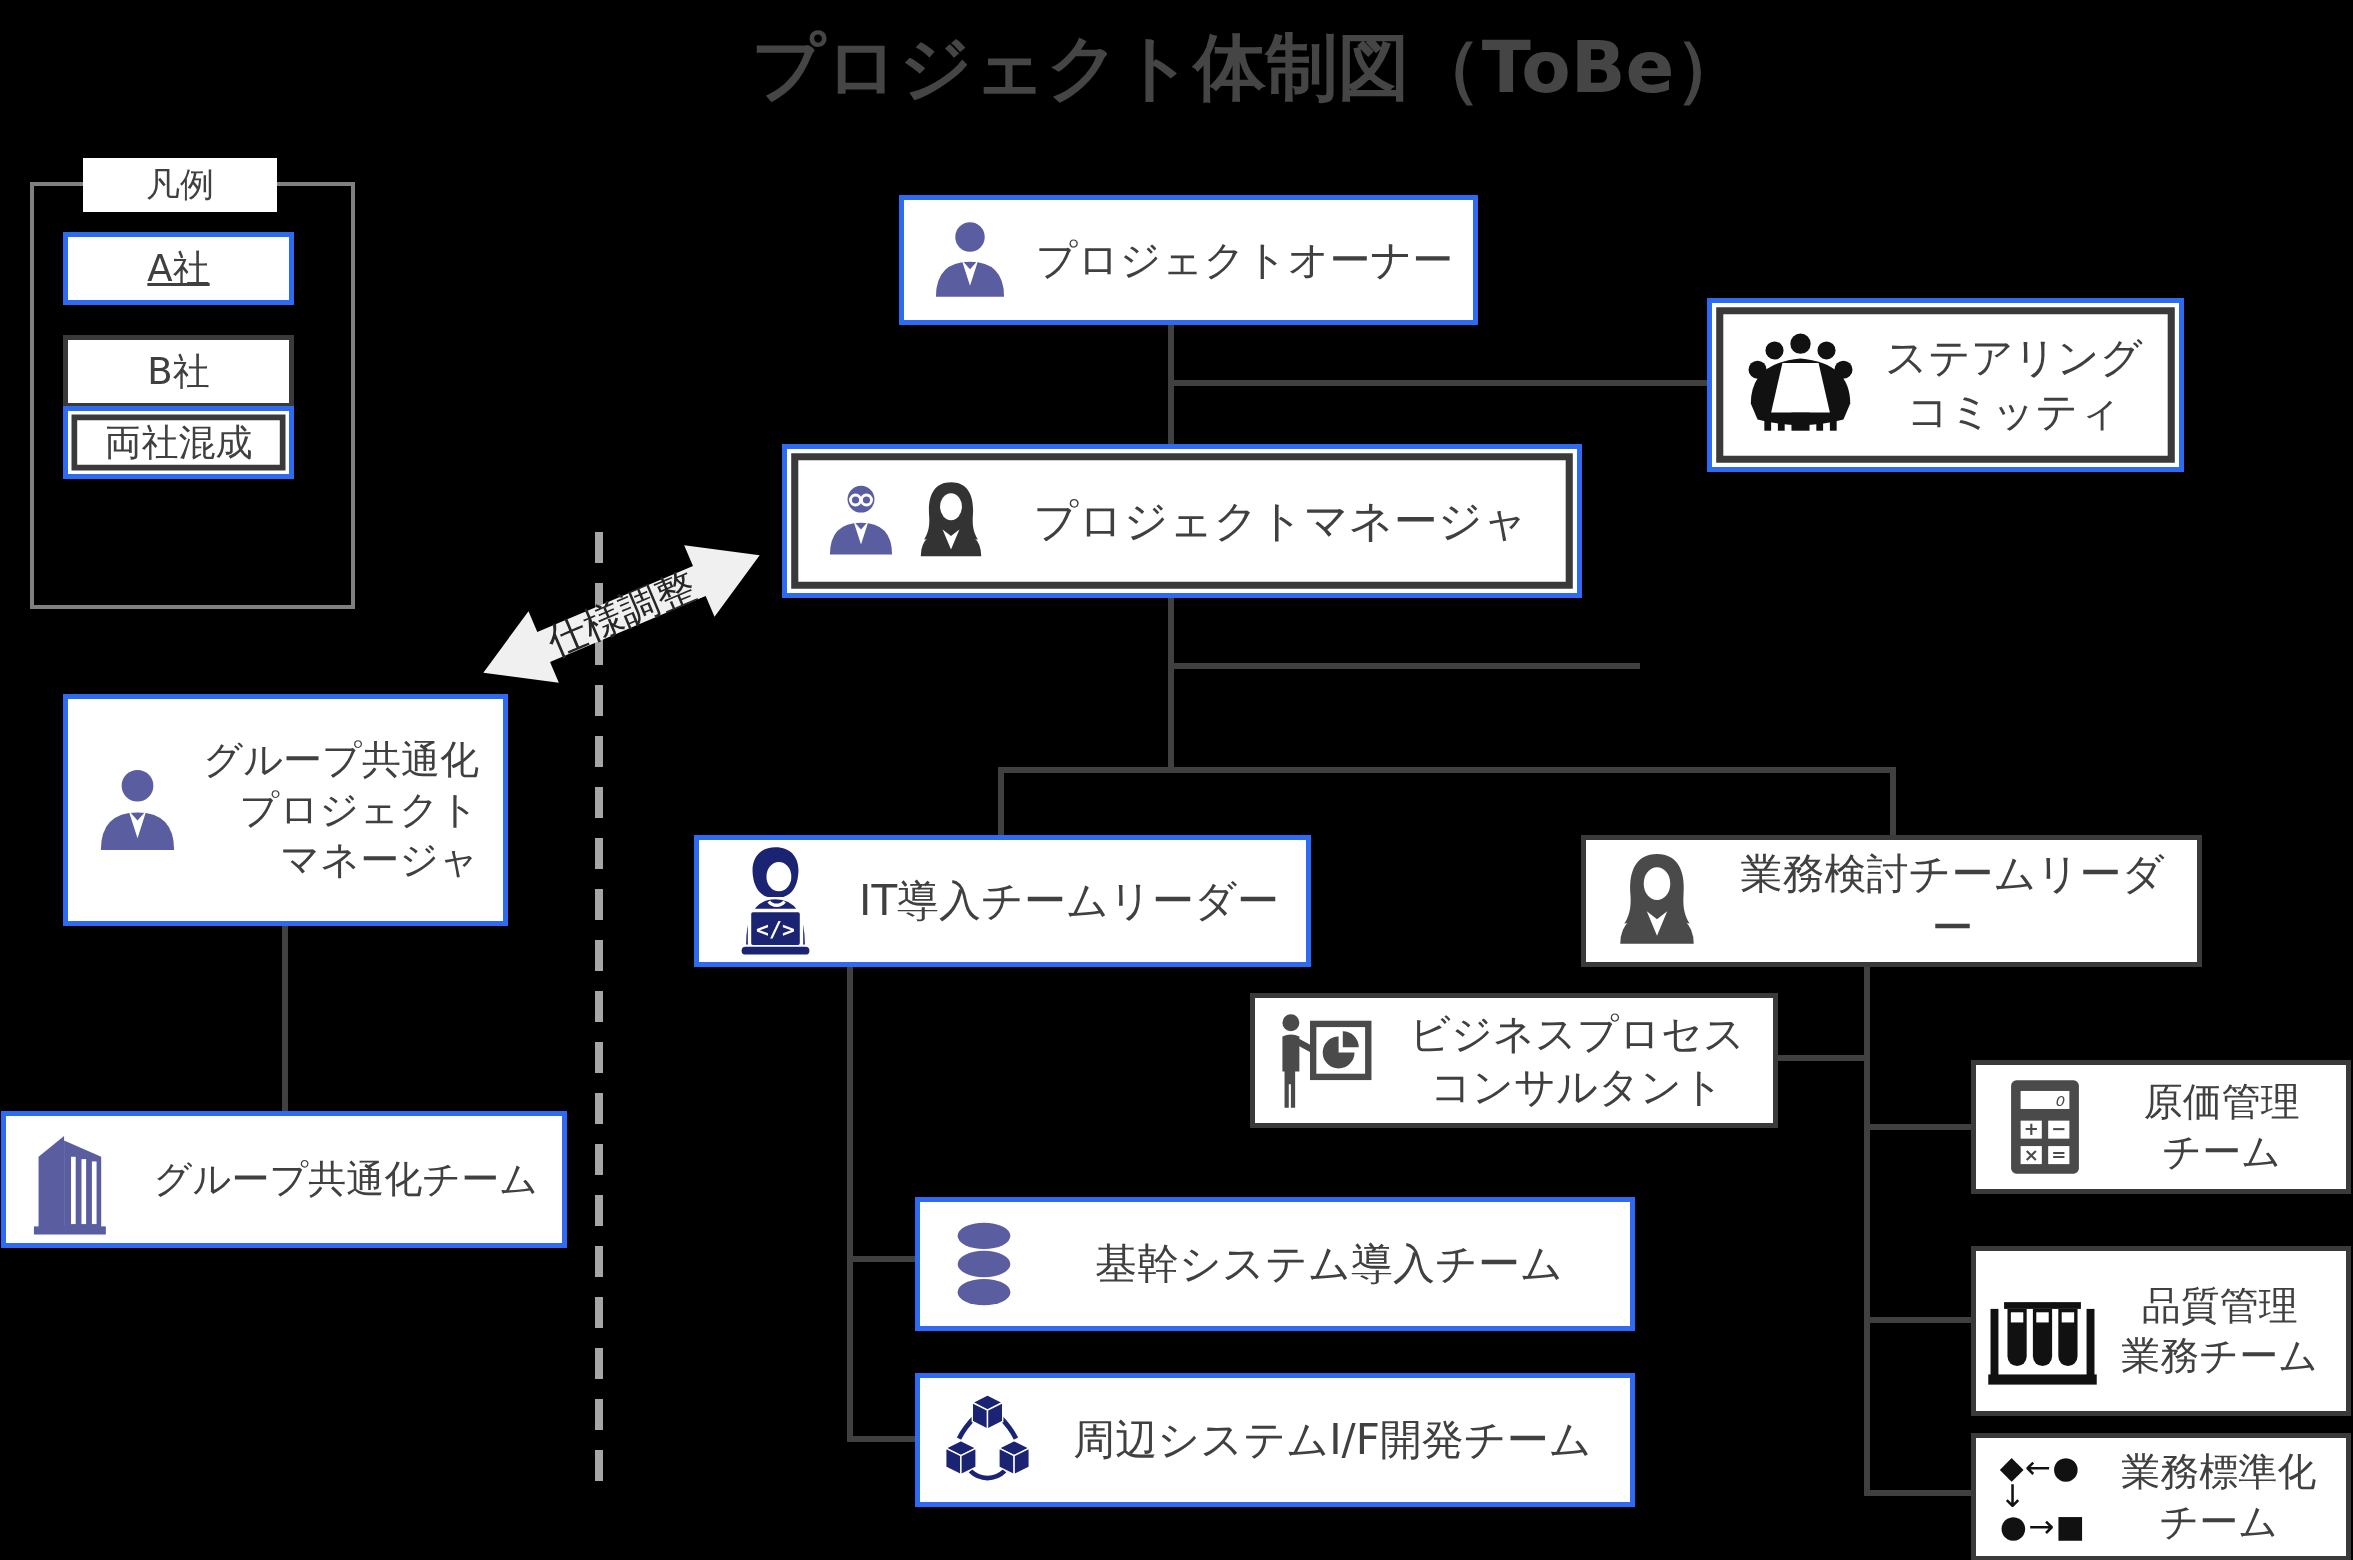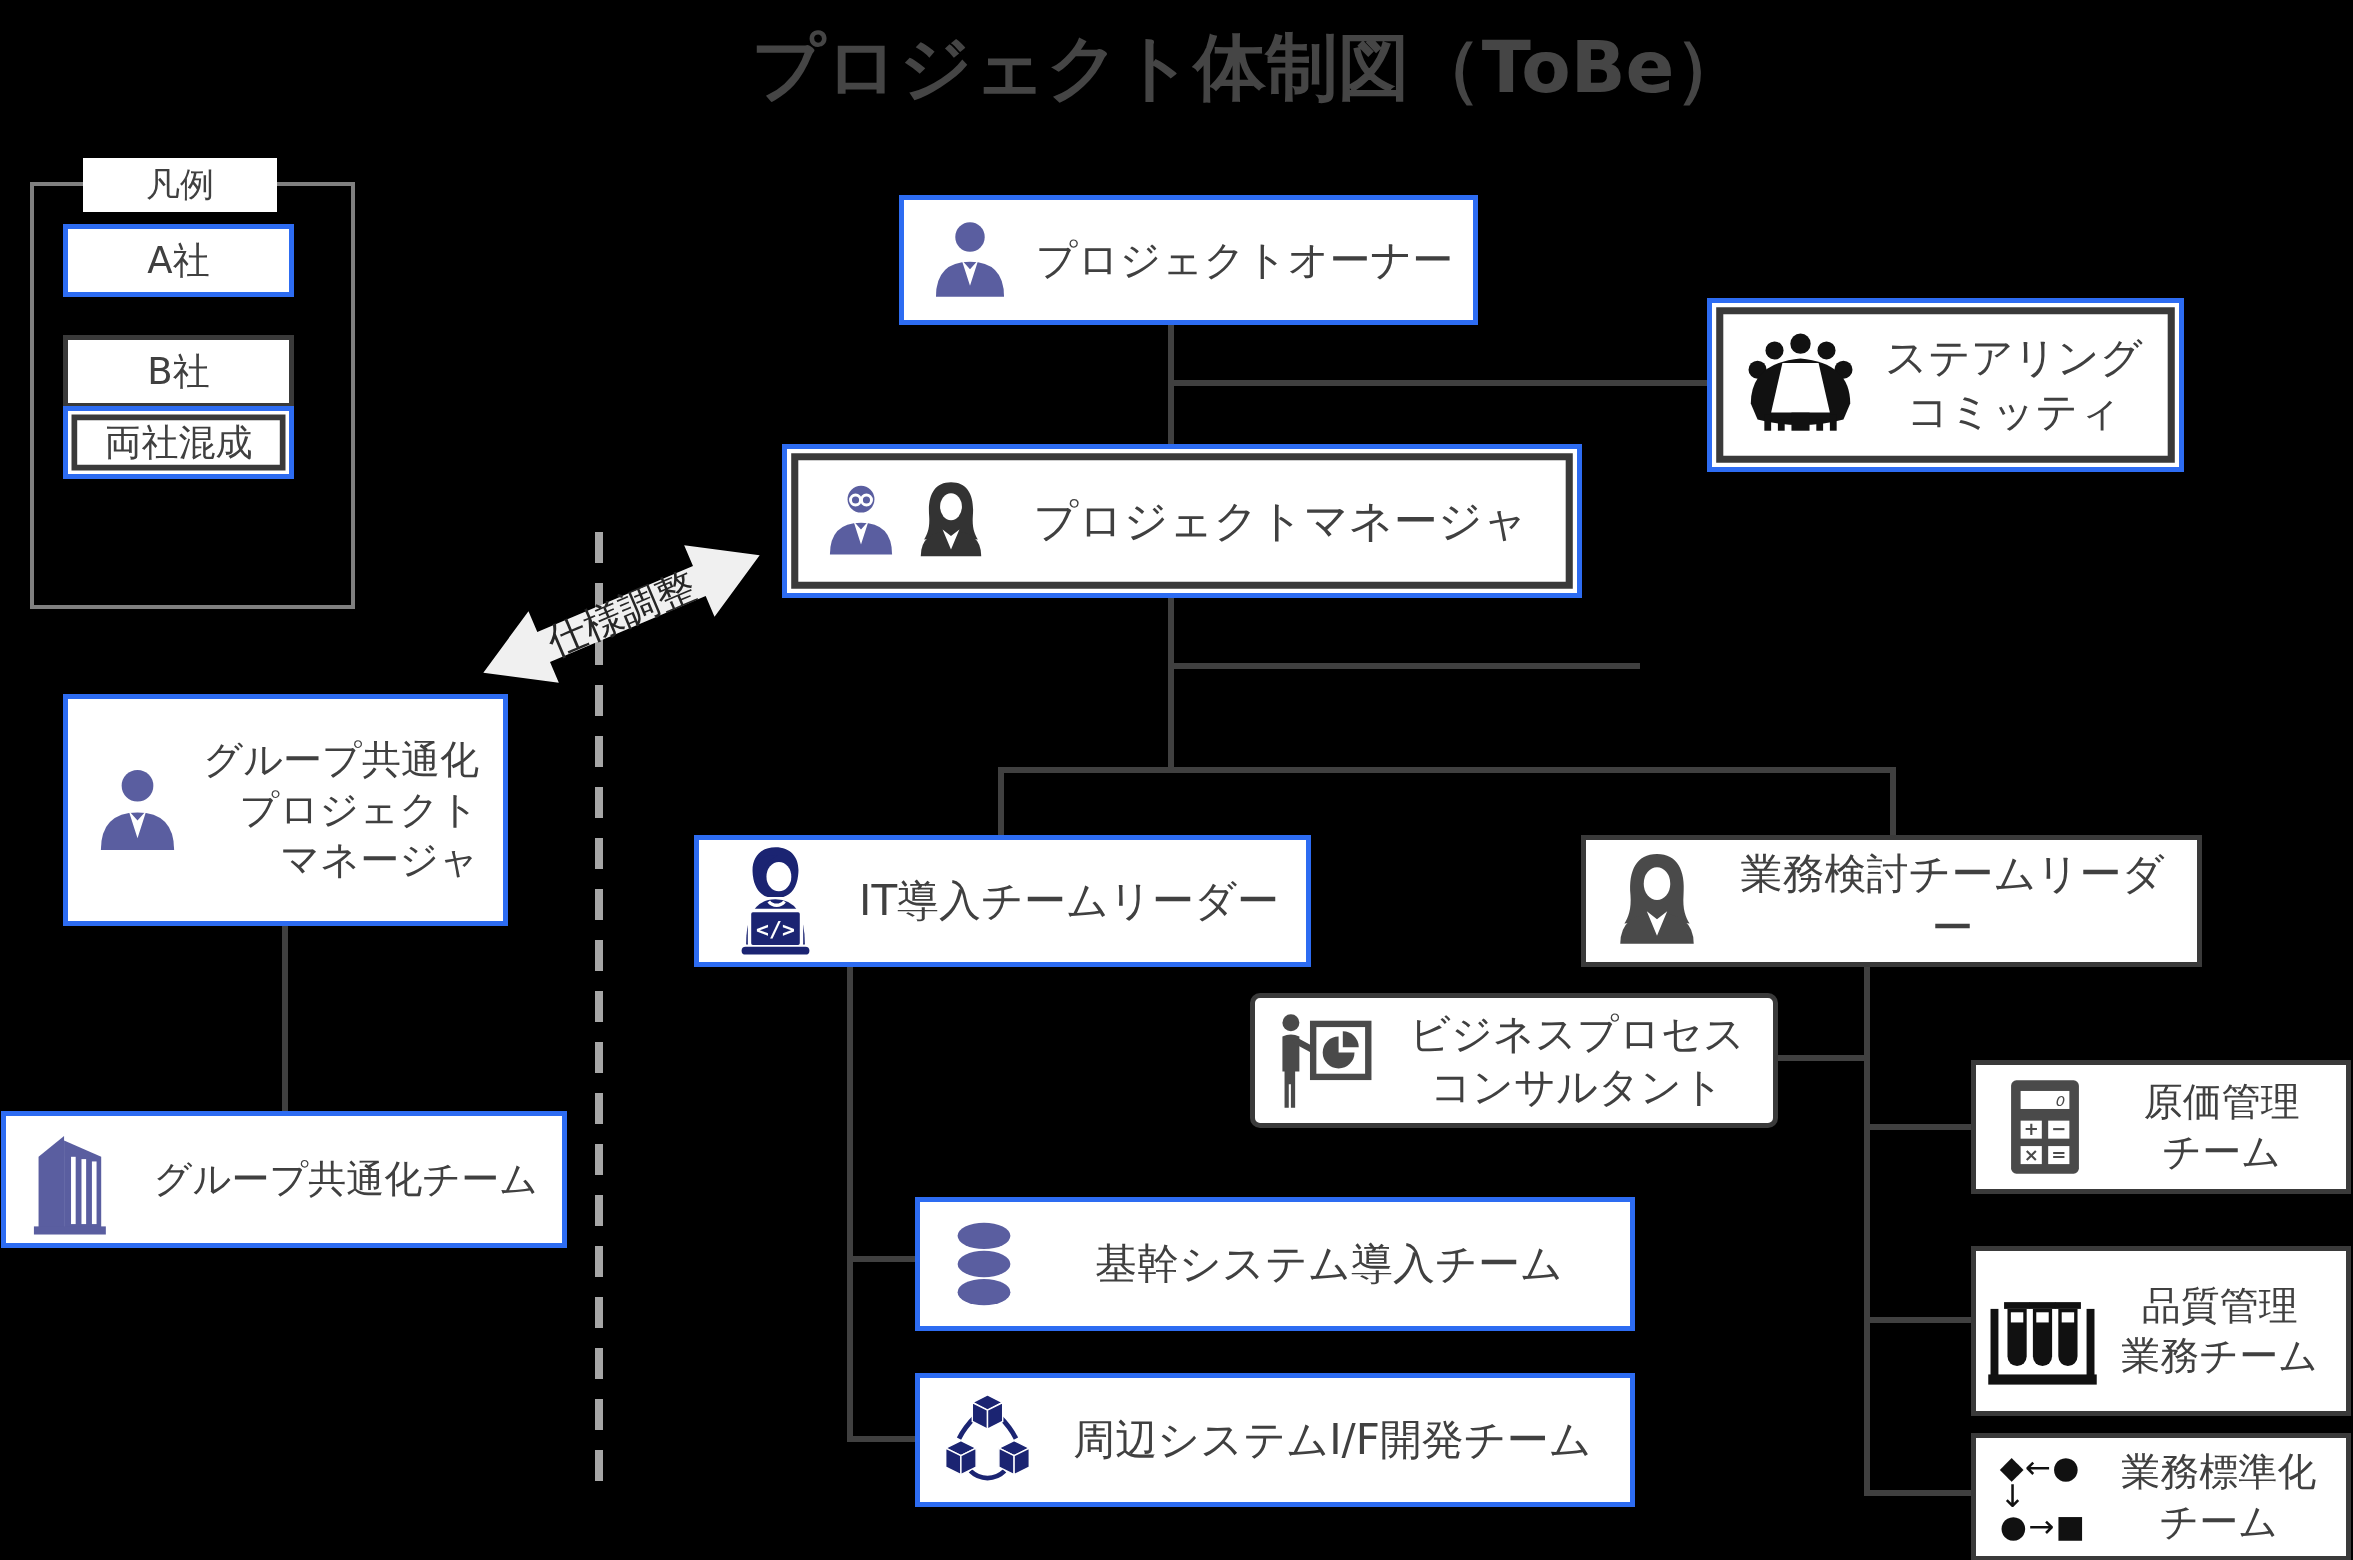--- a/index.html
+++ b/index.html
@@ -33,21 +33,21 @@
   .ic-dark{color:var(--icon-dark);} .ic-black{color:var(--icon-black);}
   .icons2{display:flex;gap:5.6px;flex:none;align-items:center;}
   .flow-glyphs{white-space:pre-line;font-size:31px;line-height:0.95;text-align:left;letter-spacing:1.4px;display:block;}
   
   .legend-box{position:absolute;left:30px;top:182px;width:325px;height:427px;
               border:4.2px solid var(--legend-border);z-index:3;background:transparent;}
   .legend-tab{position:absolute;left:83px;top:158px;width:194px;height:54px;background:#fff;z-index:4;
               display:flex;align-items:center;justify-content:center;font-size:34px;color:var(--text);}
   .legend-item{position:absolute;left:63px;width:231px;height:73px;background:#fff;z-index:4;
                display:flex;align-items:center;justify-content:center;font-size:37px;color:var(--text);}
-  .li-a{top:224px;border:5px solid var(--border-blue);}
+  .li-a{top:232px;border:5px solid var(--border-blue);text-decoration:underline;}
   .li-b{top:315px;border:5.6px solid var(--border-dark);margin-top:20px;}
   .li-mix{top:406px;border:5px solid var(--border-blue);
           box-shadow:inset 0 0 0 3.5px #fff, inset 0 0 0 9.2px var(--border-dark);}
   
   .spec-arrow{position:absolute;left:470px;top:561px;width:303px;height:106px;
               transform:rotate(-23deg);z-index:2;}
   .spec-arrow svg{position:absolute;inset:0;width:100%;height:100%;}
   .spec-arrow .arrow-label{position:absolute;inset:0;display:flex;align-items:center;justify-content:center;
               font-size:39px;color:var(--arrow-text);}
 </style>
@@ -188,21 +188,21 @@
             <path d="M50 4 C30 4 22 20 24 44 C25 58 22 66 18 72 L42 70 L58 70 L82 72 C78 66 75 58 76 44 C78 20 70 4 50 4 Z" fill="currentColor"></path>
             <ellipse cx="50" cy="33" rx="13" ry="16" fill="#fff"></ellipse>
             <path d="M14 92 Q14 62 50 62 Q86 62 86 92 Z" fill="currentColor"></path>
             <path d="M50 68 L40 60 L50 84 L60 60 Z" fill="#fff"></path>
           </svg>
       </span>
       <span class="label">業務検討チームリーダー</span>
     </div>
   </div>
 
-  <div class="node b-dark" style="left:1250px;top:993px;width:528px;height:135px;border-radius:10px;">
+  <div class="node b-dark" style="left:1250px;top:993px;width:528px;height:135px;">
     <div class="row">
       <span class="icon ic-dark" style="width:106px;height:106px;">
         <svg viewBox="0 0 100 100">
           <circle cx="15" cy="14" r="8" fill="currentColor"></circle>
           <path d="M7 27 Q15 23 23 27 L23 60 L19 60 L19 94 L15 94 L15 72 L13 72 L13 94 L9 94 L9 60 L7 60 Z" fill="currentColor"></path>
           <path d="M20 31 L44 44" stroke="currentColor" stroke-width="6" stroke-linecap="round" fill="none"></path>
           <rect x="36" y="15" width="52" height="50" fill="#fff" stroke="currentColor" stroke-width="6"></rect>
           <path d="M60 42 L60 27 A15 15 0 1 0 75 42 Z" fill="currentColor"></path>
           <path d="M64 37 L64 22 A15 15 0 0 1 79 37 Z" fill="currentColor"></path>
         </svg>

